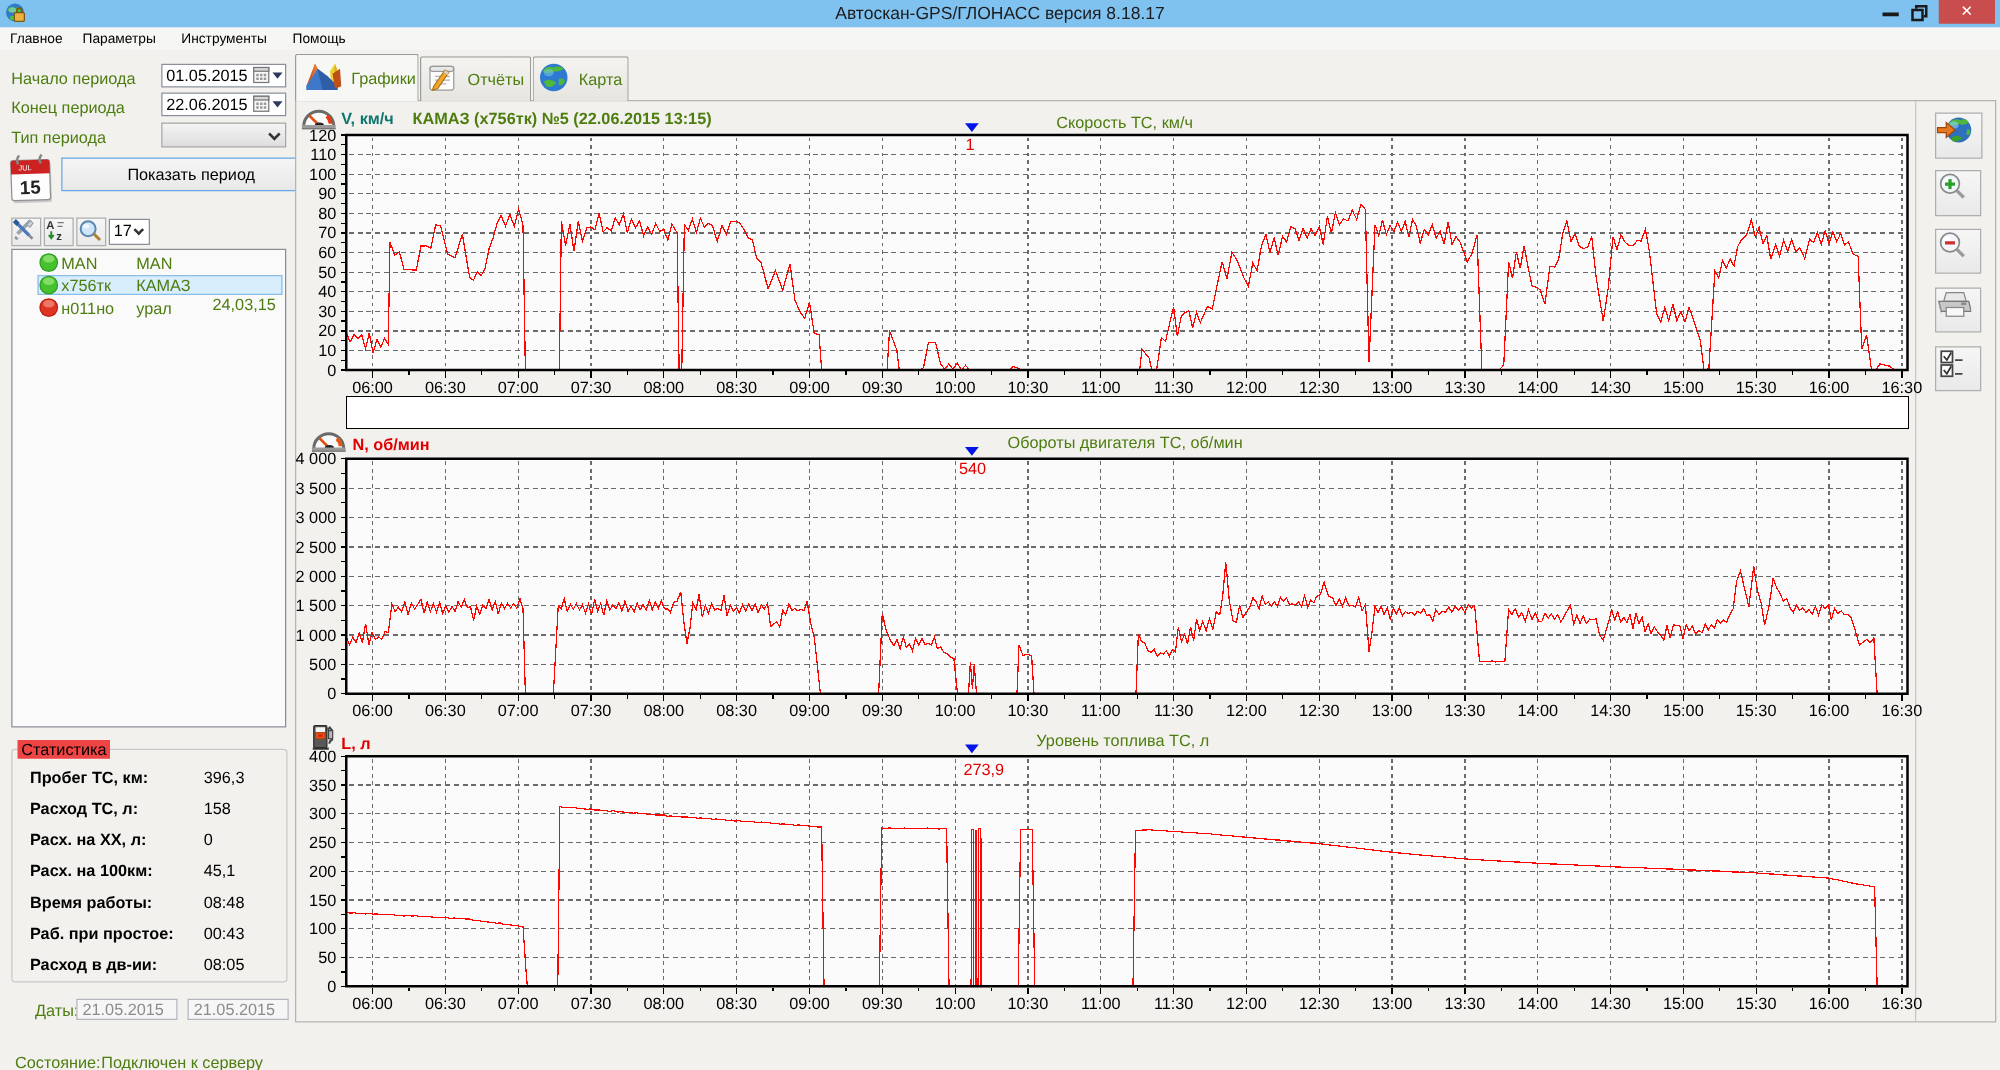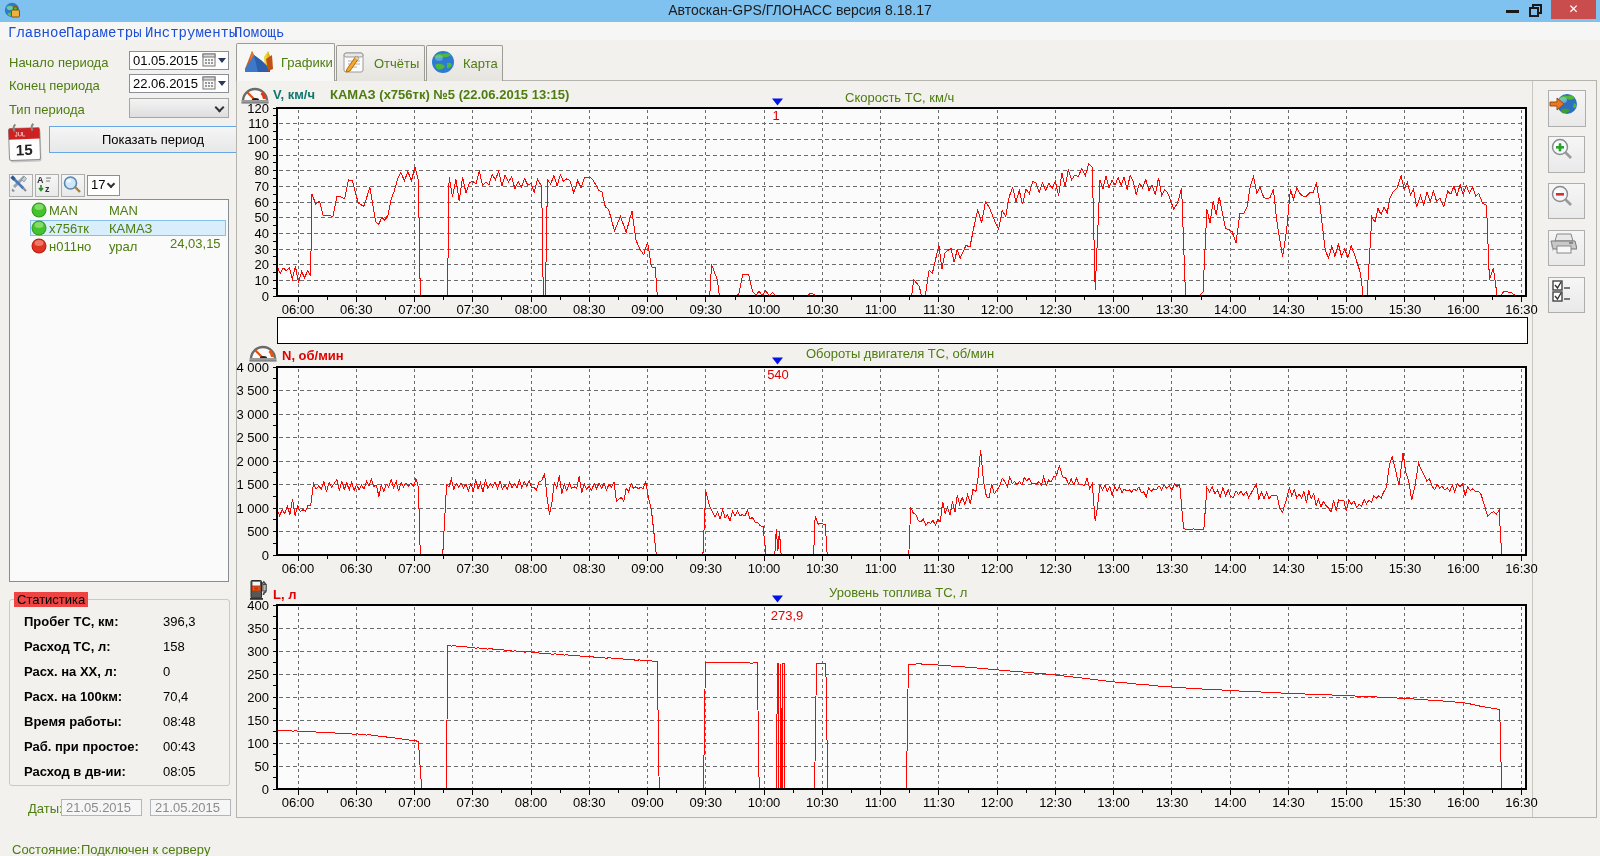--- a/index.html
+++ b/index.html
@@ -2,21 +2,21 @@
 <html><head><meta charset="utf-8"><style>
 * { margin:0; padding:0; box-sizing:border-box; }
 body { width:1600px; height:856px; overflow:hidden; position:relative;
   font-family:"Liberation Sans", sans-serif; background:#f2f1ee; font-size:13px; color:#000; }
 .abs { position:absolute; }
 .titlebar { left:0; top:0; width:1600px; height:22px; background:#7fc1ef; }
 .title { left:0; top:2px; width:1600px; text-align:center; font-size:14px; color:#1c1c1c; }
 .wbtn { top:0; height:19px; color:#222; text-align:center; }
 .close { left:1551px; width:45px; background:#c94d4d; color:#fff; font-size:12px; line-height:18px; }
 .menubar { left:0; top:22px; width:1600px; height:18px; background:#f6f6f4; }
-.menu { position:absolute; top:25px; font-size:14px; color:#1d4ed8;font-family:Liberation Mono, monospace; }
+.menu { position:absolute; top:25px; font-size:11px; color:#000000; }
 .lbl { position:absolute; font-size:13px; color:#4d7c0f; }
 .inp { position:absolute; background:#fff; border:1px solid #8a8f98; font-size:13px; }
 .btn3d { position:absolute; background:linear-gradient(#f6f6f6,#e9e9e9); border:1px solid #aeaeae; }
 .tab { position:absolute; border:1px solid #9c9c96; border-bottom:none; border-radius:2px 2px 0 0; }
 .stat-l { position:absolute; left:24px; font-weight:bold; font-size:13px; }
 .stat-v { position:absolute; left:163px; font-weight:normal; font-size:13px; }
 </style></head>
 <body>
 
 <div class="abs titlebar"></div>
@@ -132,21 +132,21 @@
 
 <div class="abs" style="left:9px;top:599px;width:221px;height:187px;border:1px solid #c9c9c9;border-radius:3px"></div>
 <div class="abs" style="left:14px;top:592px;background:#ef4444;padding:0 3px;font-size:13px">Статистика</div>
 <div class="stat-l" style="top:614px">Пробег ТС, км:</div>
 <div class="stat-v" style="top:614px">396,3</div>
 <div class="stat-l" style="top:639px">Расход ТС, л:</div>
 <div class="stat-v" style="top:639px">158</div>
 <div class="stat-l" style="top:664px">Расх. на ХХ, л:</div>
 <div class="stat-v" style="top:664px">0</div>
 <div class="stat-l" style="top:689px">Расх. на 100км:</div>
-<div class="stat-v" style="top:689px">70,4</div>
+<div class="stat-v" style="top:689px">45,1</div>
 <div class="stat-l" style="top:714px">Время работы:</div>
 <div class="stat-v" style="top:714px">08:48</div>
 <div class="stat-l" style="top:739px">Раб. при простое:</div>
 <div class="stat-v" style="top:739px">00:43</div>
 <div class="stat-l" style="top:764px">Расход в дв-ии:</div>
 <div class="stat-v" style="top:764px">08:05</div>
 <div class="lbl" style="left:28px;top:801px">Даты:</div>
 <div class="inp" style="left:61px;top:799px;width:81px;height:17px;padding:0 4px;color:#8c8c8c;background:#f6f6f6;border-color:#b2b6bc">21.05.2015</div>
 <div class="inp" style="left:150px;top:799px;width:81px;height:17px;padding:0 4px;color:#8c8c8c;background:#f6f6f6;border-color:#b2b6bc">21.05.2015</div>
 <div class="lbl" style="left:12px;top:842px">Состояние:</div>

